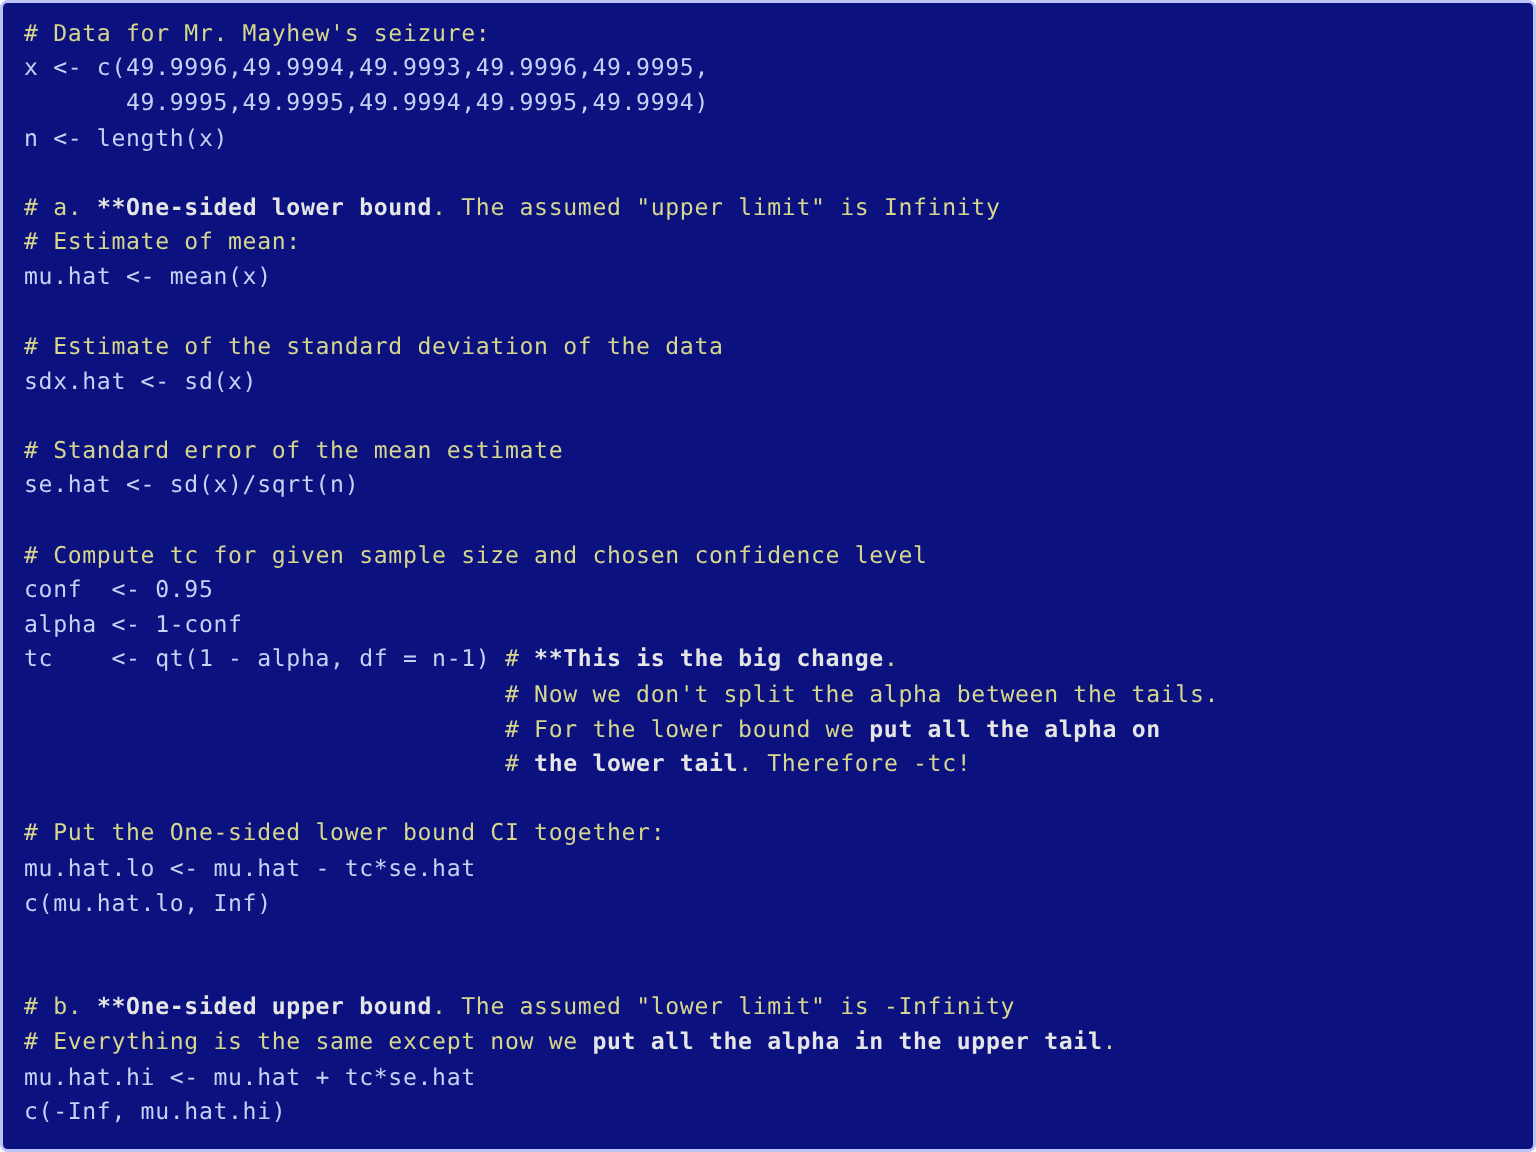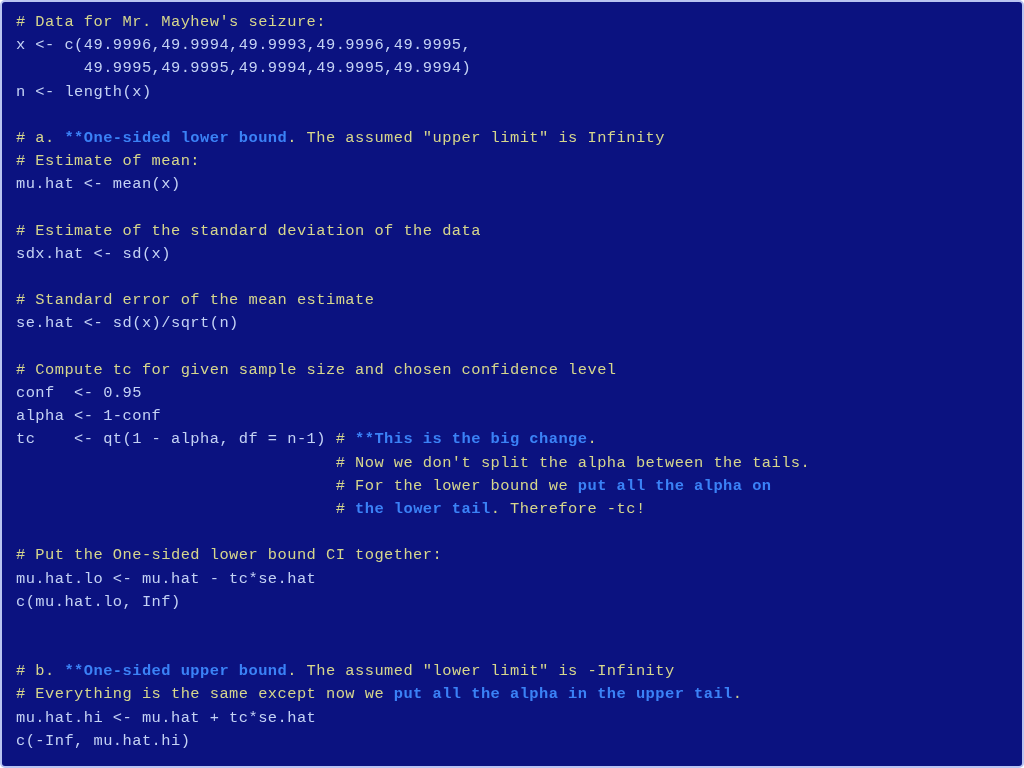--- a/index.html
+++ b/index.html
@@ -29,25 +29,24 @@
     width: 1006px;
     font-family: "DejaVu Sans Mono", "Liberation Mono", monospace;
     font-size: 15.4px;
     line-height: 23.2px;
     letter-spacing: 0.45px;
     white-space: pre;
   }
   .line {
     height: 23.2px;
     white-space: pre;
-    font-family: Liberation Mono, monospace;
   }
   .cm   { color: #d6d68c; }
   .code { color: #c4d2f4; }
-  .em   { color: #3b82f6; font-weight: bold; margin-top: 12px; }
+  .em   { color: #e5e5e5; font-weight: bold; margin-top: 12px; }
   .blank { height: 23.2px; }
 </style>
 </head>
 <body>
 
 <div id="slide" style="background: rgb(11, 18, 128); border-color: rgb(185, 196, 242);">
   <div id="code"><div class="line"><span class="cm"># Data for Mr. Mayhew's seizure:</span></div><div class="line"><span class="code">x &lt;- c(49.9996,49.9994,49.9993,49.9996,49.9995,</span></div><div class="line"><span class="code">       49.9995,49.9995,49.9994,49.9995,49.9994)</span></div><div class="line"><span class="code">n &lt;- length(x)</span></div><div class="line blank">&nbsp;</div><div class="line"><span class="cm"># a. </span><span class="em">**One-sided lower bound</span><span class="cm">. The assumed "upper limit" is Infinity</span></div><div class="line"><span class="cm"># Estimate of mean:</span></div><div class="line"><span class="code">mu.hat &lt;- mean(x)</span></div><div class="line blank">&nbsp;</div><div class="line"><span class="cm"># Estimate of the standard deviation of the data</span></div><div class="line"><span class="code">sdx.hat &lt;- sd(x)</span></div><div class="line blank">&nbsp;</div><div class="line"><span class="cm"># Standard error of the mean estimate</span></div><div class="line"><span class="code">se.hat &lt;- sd(x)/sqrt(n)</span></div><div class="line blank">&nbsp;</div><div class="line"><span class="cm"># Compute tc for given sample size and chosen confidence level</span></div><div class="line"><span class="code">conf  &lt;- 0.95</span></div><div class="line"><span class="code">alpha &lt;- 1-conf</span></div><div class="line"><span class="code">tc    &lt;- qt(1 - alpha, df = n-1) </span><span class="cm"># </span><span class="em">**This is the big change</span><span class="cm">.</span></div><div class="line"><span class="cm">                                 # Now we don't split the alpha between the tails.</span></div><div class="line"><span class="cm">                                 # For the lower bound we </span><span class="em">put all the alpha on</span></div><div class="line"><span class="cm">                                 # </span><span class="em">the lower tail</span><span class="cm">. Therefore -tc!</span></div><div class="line blank">&nbsp;</div><div class="line"><span class="cm"># Put the One-sided lower bound CI together:</span></div><div class="line"><span class="code">mu.hat.lo &lt;- mu.hat - tc*se.hat</span></div><div class="line"><span class="code">c(mu.hat.lo, Inf)</span></div><div class="line blank">&nbsp;</div><div class="line blank">&nbsp;</div><div class="line"><span class="cm"># b. </span><span class="em">**One-sided upper bound</span><span class="cm">. The assumed "lower limit" is -Infinity</span></div><div class="line"><span class="cm"># Everything is the same except now we </span><span class="em">put all the alpha in the upper tail</span><span class="cm">.</span></div><div class="line"><span class="code">mu.hat.hi &lt;- mu.hat + tc*se.hat</span></div><div class="line"><span class="code">c(-Inf, mu.hat.hi)</span></div></div>
 </div>
 
 </body></html>

